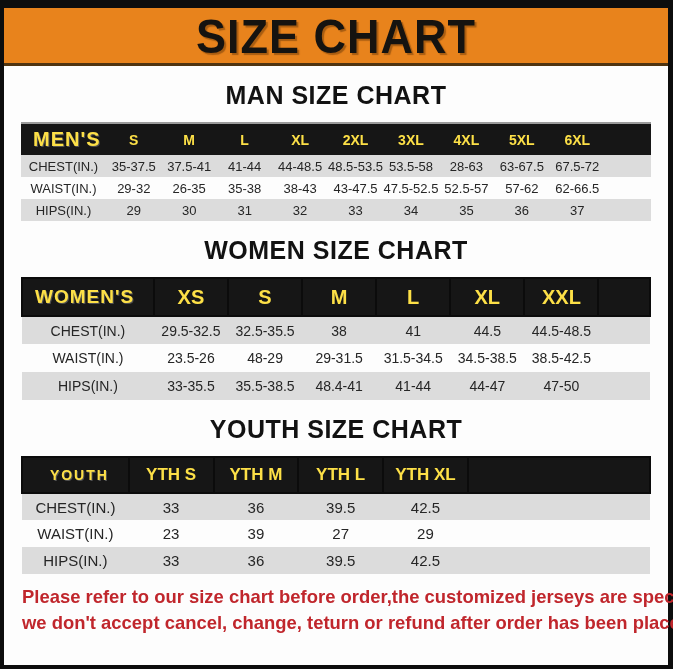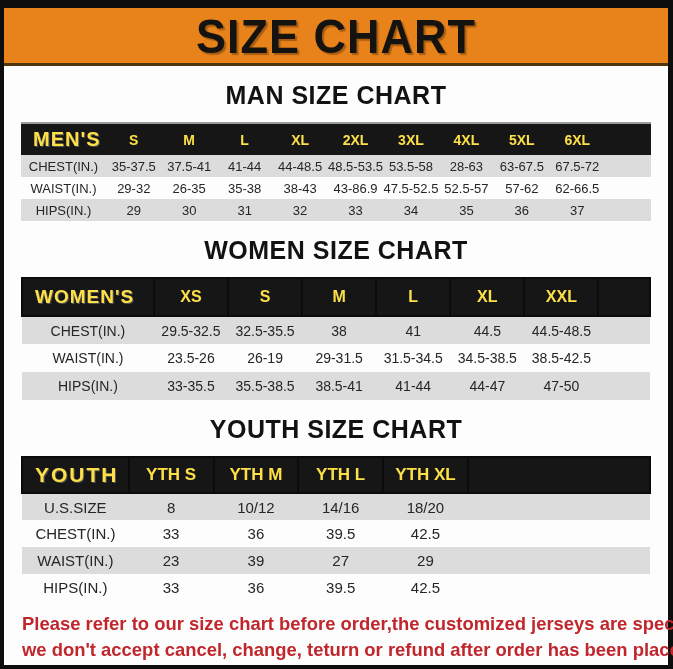--- a/index.html
+++ b/index.html
@@ -50,29 +50,29 @@
   
   .men{border-top:2px solid #9b9b9b;}
   .men thead tr{height:28px;}
   .men thead th{font-size:14px;}
   .men thead th.row-head{font-size:20px;}
   .men tbody tr{height:22px;}
   .men tbody td,.men tbody th{font-size:13px;}
   
   .women thead th{border:2px solid #0b0b0b;}
   .women thead tr{height:38px;}
-  .women thead th{font-size:16px;}
+  .women thead th{font-size:20px;}
   .women thead th.row-head{font-size:19px;margin-left:15px;}
   .women tbody tr{height:28px;}
   .women tbody td,.women tbody th{font-size:14px;}
   
   .youth thead th{border:2px solid #0b0b0b;}
   .youth thead tr{height:36px;}
   .youth thead th{font-size:17px;}
-  .youth thead th.row-head{font-size:21px;letter-spacing:2px;}
+  .youth thead th.row-head{font-size:14px;letter-spacing:2px;text-align:center;}
   .youth tbody tr{height:27px;}
   .youth tbody td,.youth tbody th{font-size:15px;}
   
   .footer{
     margin:10px 0 0 18px;color:var(--warn,#c0262c);
     font-size:19px;line-height:26px;font-weight:bold;
     transform:scaleX(.97);transform-origin:left;
     white-space:nowrap;
   }
 </style>
@@ -129,21 +129,21 @@
               <td>63-67.5</td>
               <td>67.5-72</td>
               <td></td>
             </tr>
             <tr>
               <th>WAIST(IN.)</th>
               <td>29-32</td>
               <td>26-35</td>
               <td>35-38</td>
               <td>38-43</td>
-              <td>43-86.9</td>
+              <td>43-47.5</td>
               <td>47.5-52.5</td>
               <td>52.5-57</td>
               <td>57-62</td>
               <td>62-66.5</td>
               <td></td>
             </tr>
             <tr>
               <th>HIPS(IN.)</th>
               <td>29</td>
               <td>30</td>
@@ -191,32 +191,32 @@
               <td>32.5-35.5</td>
               <td>38</td>
               <td>41</td>
               <td>44.5</td>
               <td>44.5-48.5</td>
               <td></td>
             </tr>
             <tr>
               <th>WAIST(IN.)</th>
               <td>23.5-26</td>
-              <td>26-19</td>
+              <td>48-29</td>
               <td>29-31.5</td>
               <td>31.5-34.5</td>
               <td>34.5-38.5</td>
               <td>38.5-42.5</td>
               <td></td>
             </tr>
             <tr>
               <th>HIPS(IN.)</th>
               <td>33-35.5</td>
               <td>35.5-38.5</td>
-              <td>38.5-41</td>
+              <td>48.4-41</td>
               <td>41-44</td>
               <td>44-47</td>
               <td>47-50</td>
               <td></td>
             </tr>
           </tbody>
         </table>
       </div>
       <div class="section">
         <div class="section-heading">YOUTH SIZE CHART</div>
@@ -234,28 +234,20 @@
               <th class="row-head">YOUTH</th>
               <th>YTH S</th>
               <th>YTH M</th>
               <th>YTH L</th>
               <th>YTH XL</th>
               <th></th>
             </tr>
           </thead>
           <tbody>
             <tr>
-              <th>U.S.SIZE</th>
-              <td>8</td>
-              <td>10/12</td>
-              <td>14/16</td>
-              <td>18/20</td>
-              <td></td>
-            </tr>
-            <tr>
               <th>CHEST(IN.)</th>
               <td>33</td>
               <td>36</td>
               <td>39.5</td>
               <td>42.5</td>
               <td></td>
             </tr>
             <tr>
               <th>WAIST(IN.)</th>
               <td>23</td>

